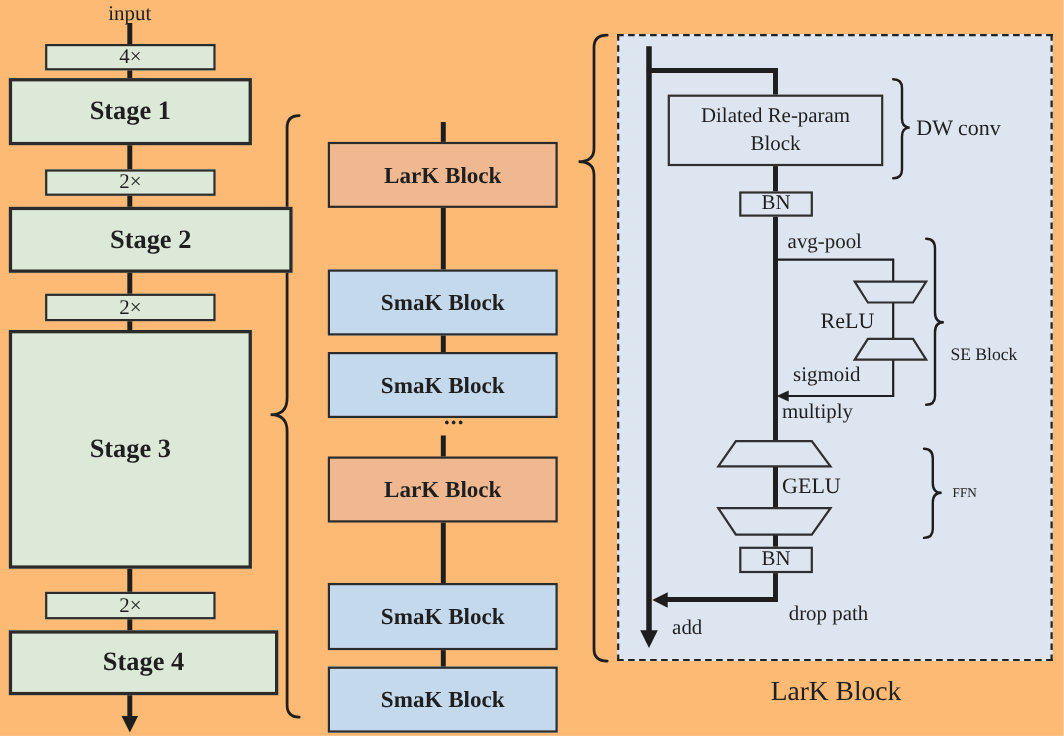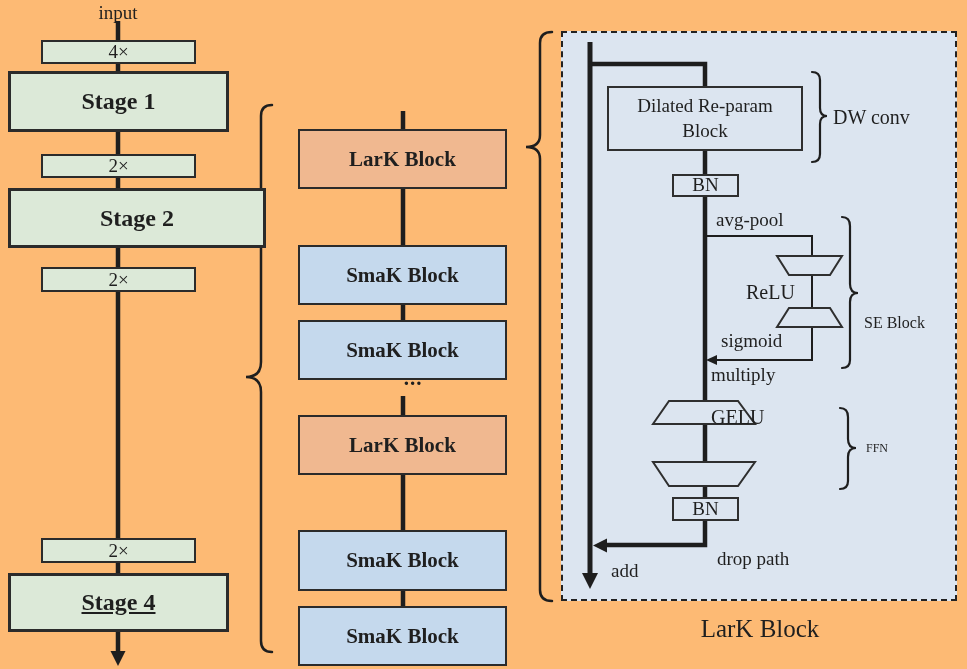--- a/index.html
+++ b/index.html
@@ -76,43 +76,44 @@
 
   <div class="lbl" style="left:88px;top:2px;width:60px;text-align:center;">input</div>
 
   <div class="box green repeat" style="left:41px;top:40px;width:155px;height:24px;">4×</div>
   <div class="box green stage" style="left:8px;top:71px;width:221px;height:61px;">Stage 1</div>
 
   <div class="box green repeat" style="left:41px;top:154px;width:155px;height:24px;">2×</div>
   <div class="box green stage" style="left:8px;top:188px;width:258px;height:60px;">Stage 2</div>
 
   <div class="box green repeat" style="left:41px;top:267px;width:155px;height:25px;">2×</div>
+  <div class="box green stage" style="left:8px;top:300px;width:221px;height:217px;">Stage 3</div>
 
   <div class="box green repeat" style="left:41px;top:538px;width:155px;height:25px;">2×</div>
-  <div class="box green stage" style="left:8px;top:573px;width:221px;height:59px;text-decoration:underline;">Stage 4</div>
+  <div class="box green stage" style="left:8px;top:573px;width:245px;height:59px;">Stage 4</div>
 
   <div class="box mblock orange" style="left:298px;top:129px;width:209px;height:60px;">LarK Block</div>
   <div class="box mblock blue" style="left:298px;top:205px;width:209px;height:60px;">SmaK Block</div>
   <div class="box mblock blue" style="left:298px;top:280px;width:209px;height:60px;">SmaK Block</div>
 
   <div class="ellipsis" style="left:397px;top:366px;width:32px;text-align:center;">...</div>
 
   <div class="box mblock orange" style="left:298px;top:415px;width:209px;height:60px;">LarK Block</div>
   <div class="box mblock blue" style="left:298px;top:490px;width:209px;height:61px;">SmaK Block</div>
   <div class="box mblock blue" style="left:298px;top:566px;width:209px;height:60px;">SmaK Block</div>
 
   <div class="box innerbox" style="left:607px;top:86px;width:196px;height:65px;padding:2px 14px;">Dilated Re-param Block</div>
   <div class="box innerbox" style="left:672px;top:174px;width:67px;height:23px;">BN</div>
   <div class="box innerbox" style="left:672px;top:497px;width:67px;height:24px;">BN</div>
 
   <div class="lbl" style="left:716px;top:209px;">avg-pool</div>
   <div class="lbl" style="left:746px;top:281px;font-size:20px;">ReLU</div>
   <div class="lbl" style="left:721px;top:330px;">sigmoid</div>
   <div class="lbl" style="left:711px;top:364px;">multiply</div>
-  <div class="lbl" style="left:711px;top:406px;font-size:20px;text-align:right;">GELU</div>
+  <div class="lbl" style="left:711px;top:431px;font-size:20px;text-align:right;">GELU</div>
   <div class="lbl" style="left:717px;top:548px;">drop path</div>
   <div class="lbl" style="left:611px;top:560px;">add</div>
 
   <div class="lbl" style="left:833px;top:106px;font-size:20px;">DW conv</div>
   <div class="lbl" style="left:864px;top:277px;font-size:16px;margin-top:37px;">SE Block</div>
   <div class="lbl" style="left:866px;top:441px;font-size:12px;">FFN</div>
 
   <div class="caption" style="left:660px;top:615px;width:200px;">LarK Block</div>
 
 </div>

